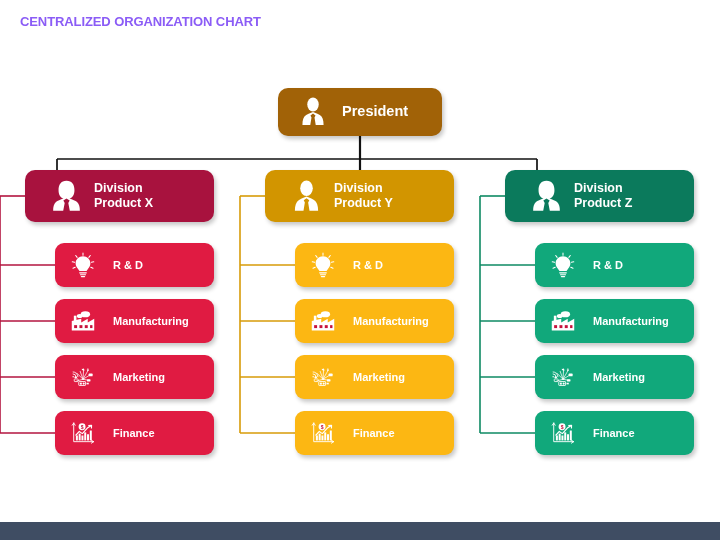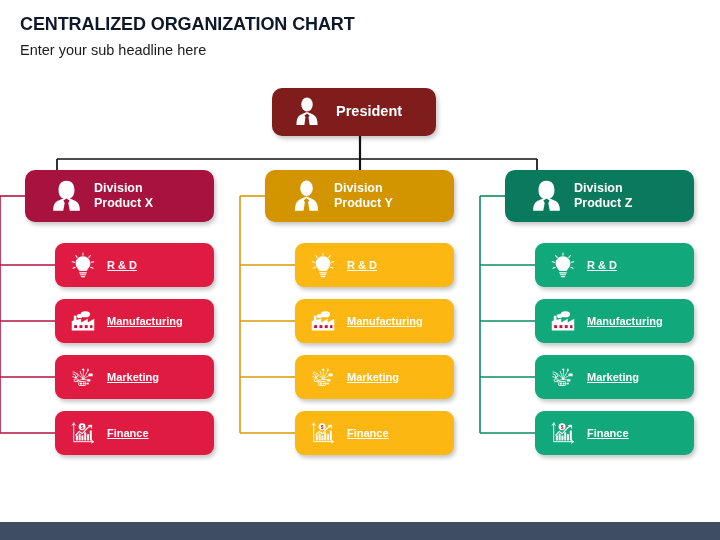--- a/index.html
+++ b/index.html
@@ -11,23 +11,23 @@
     height: 540px;
     background: #ffffff;
     font-family: "Liberation Sans", sans-serif;
     overflow: hidden;
     position: relative;
   }
 
   
   #header { position: absolute; left: 20px; top: 14px; }
   #chart-title {
-    font-size: 18px;
+    font-size: 13px;
     font-weight: bold;
-    color: #0f172a;
+    color: #8b5cf6;
     letter-spacing: -0.1px;
     white-space: nowrap;
   }
   #chart-subtitle {
     margin-top: 7px;
     font-size: 14.5px;
     color: #1b1b1b;
     white-space: nowrap;
   }
 
@@ -56,23 +56,23 @@
     justify-content: center;
   }
   .node .lbl {
     font-weight: bold;
     line-height: 1.18;
     white-space: pre-line;
   }
 
   
   #president {
-    left: 272px; top: 88px;
+    left: 278px; top: 88px;
     width: 164px; height: 48px;
-    background: #7f1d1d;
+    background: #a16207;
     border-radius: 10px;
     padding-left: 18px;
     align-items: center;
   }
   #president .ico { width: 34px; }
   #president .lbl { font-size: 14.5px; margin-left: 12px; }
 
   
   .division {
     width: 189px; height: 52px;
@@ -81,38 +81,37 @@
   }
   .division .ico { width: 38px; }
   .division .lbl { font-size: 12.5px; margin-left: 9px; }
 
   
   .subnode {
     width: 159px; height: 44px;
     padding-left: 10px;
   }
   .subnode .ico { width: 36px; }
-  .subnode .lbl { font-size: 11px; margin-left: 6px; font-weight: bold; text-decoration: underline; }
+  .subnode .lbl { font-size: 11px; margin-left: 12px; font-weight: bold; }
 
   
   #footer-bar {
     position: absolute;
     left: 0; top: 522px;
     width: 720px; height: 18px;
     background: #3f4d63;
   }
 
   svg { display: block; overflow: visible; }
 </style>
 </head>
 <body>
 
 <div id="header">
   <div id="chart-title">CENTRALIZED ORGANIZATION CHART</div>
-  <div id="chart-subtitle">Enter your sub headline here</div>
 </div>
 
 <svg id="wires" viewBox="0 0 720 540" width="720" height="540">
     <line x1="360" y1="136" x2="360" y2="170" stroke="#111111" stroke-width="2.2"></line>
     <line x1="57" y1="159" x2="537" y2="159" stroke="#111111" stroke-width="1.7"></line>
     <line x1="57" y1="159" x2="57" y2="170" stroke="#111111" stroke-width="1.7"></line>
     <line x1="537" y1="159" x2="537" y2="170" stroke="#111111" stroke-width="1.7"></line>
     <line x1="25" y1="196" x2="0" y2="196" stroke="#b3153f" stroke-width="1.6"></line>
     <line x1="0" y1="196" x2="0" y2="433" stroke="#b3153f" stroke-width="1.6"></line>
     <line x1="0" y1="265" x2="55" y2="265" stroke="#b3153f" stroke-width="1.6"></line>

